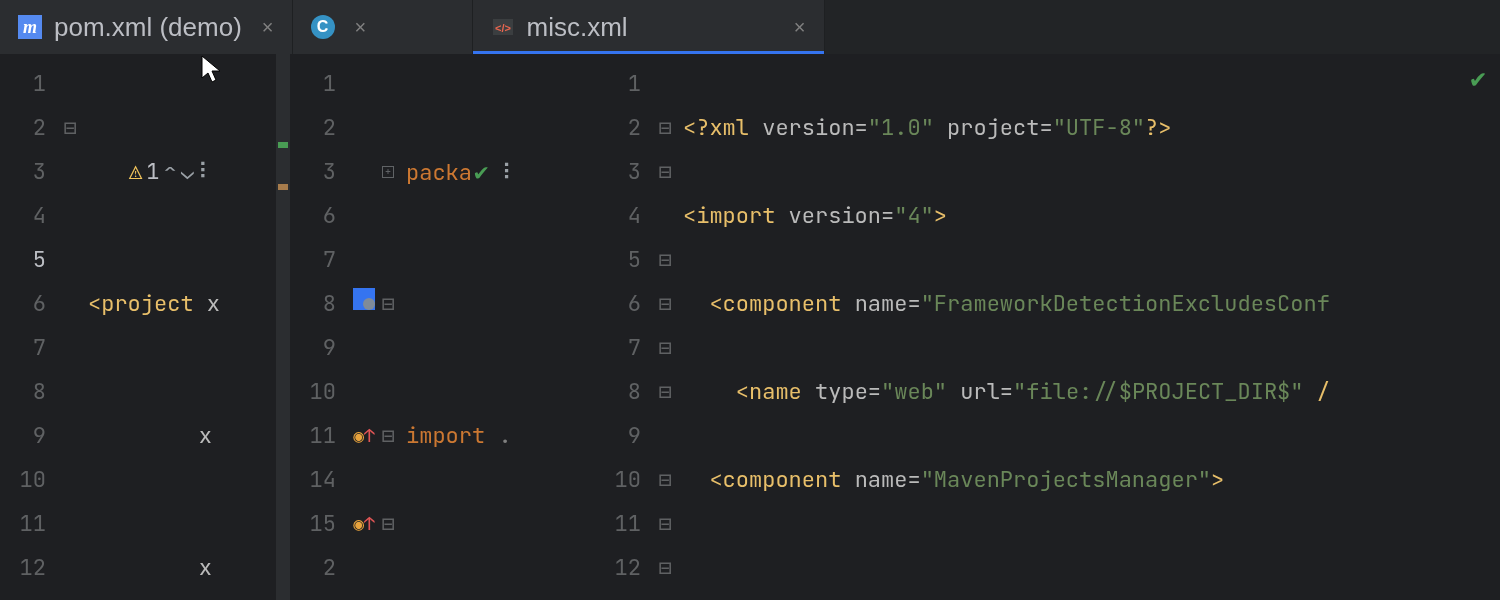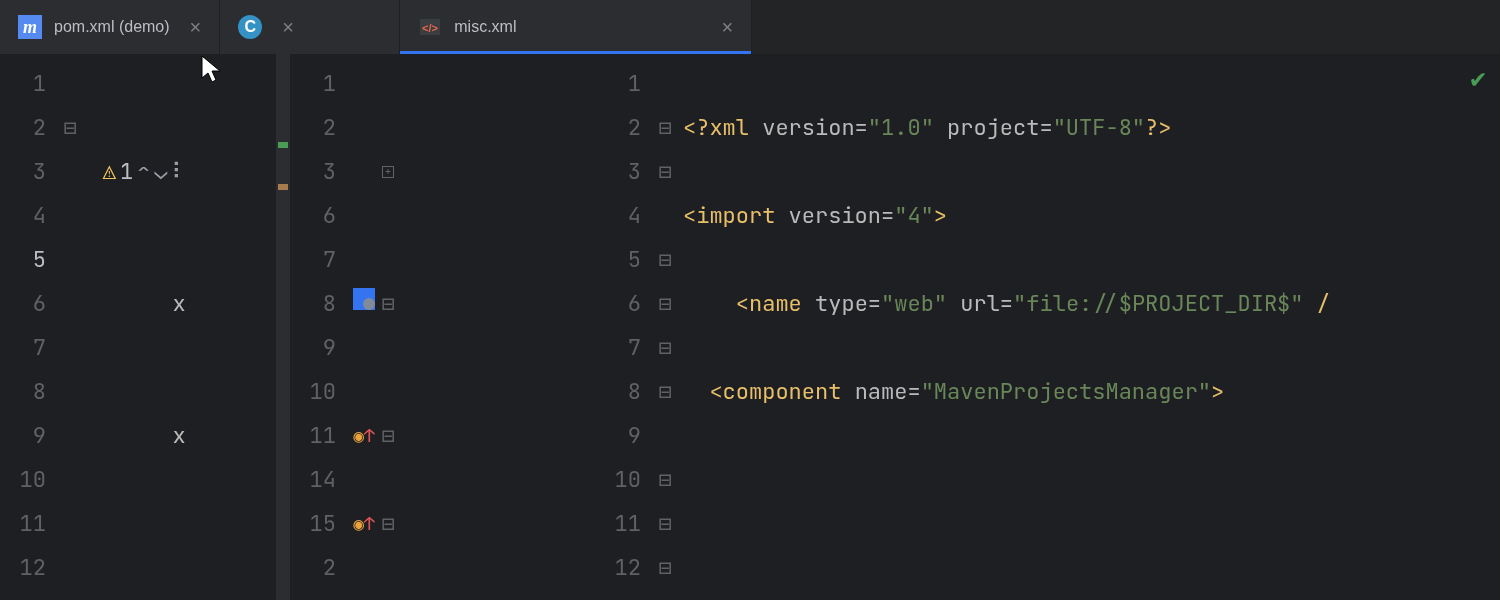--- a/index.html
+++ b/index.html
@@ -55,21 +55,21 @@
   .tab.active {
     background: #2b2d30;
   }
   .tab.active::after {
     content:"";
     position:absolute;
     bottom:0; left:0; right:0; height:3px;
     background:#3574f0;
   }
   .tab-icon { width: 24px; height: 24px; display:flex; align-items:center; justify-content:center; }
-  .tab-label { color: var(--text); font-family: "Segoe UI", sans-serif; font-size: 16px; white-space:nowrap; }
+  .tab-label { color: var(--text); font-family: "Segoe UI", sans-serif; font-size: 26px; white-space:nowrap; }
   .tab-close { color: #808080; font-size: 20px; margin-left: 8px; font-family: sans-serif; }
   
   .panes {
     display: flex;
     height: calc(600px - 54px);
     position: relative;
   }
   .pane {
     position: relative;
     overflow: hidden;
@@ -227,20 +227,21 @@
           <div></div>
           <div></div>
       </div>
       <div class="code">
         <div style="display:flex; gap:4px; justify-content:flex-end; padding-right:6px;">
           <span class="warning-tri">⚠</span><span>1</span>
           <span style="color:#9aa0a6">⌃</span>
           <span style="color:#9aa0a6">⌄</span>
           <span style="color:#9aa0a6">⠇</span>
         </div>
+        <div><span class="tag-c">&lt;project </span><span class="attr-n">x</span></div>
         <div style="text-align:right;padding-right:8px"><span class="attr-n">x</span></div>
         <div style="text-align:right;padding-right:8px"><span class="attr-n">x</span></div>
         
         
         
         
         
         
         
         
@@ -307,21 +308,23 @@
         <div>
             <span style="color:#5f6163">⊟</span>
           </div>
         <div></div>
         <div>
             <span style="color:#5f6163">⊟</span>
           </div>
         <div></div>
       </div>
       <div class="code">
-        <div></div>
+        <div><span class="kw">packa</span><span class="check-green" style="margin-left:2px">✔</span> <span style="color:#9aa0a6">⠇</span></div>
+        <div></div>
+        <div><span class="kw">import </span><span class="gray">.</span></div>
         <div></div>
         
         
         
         
         
         
         
         
       </div>
@@ -372,20 +375,21 @@
         <div>
             <span style="color:#5f6163">⊟</span>
           </div>
         <div>
             <span style="color:#5f6163">⊟</span>
           </div>
       </div>
       <div class="code">
 <div><span class="tag-c">&lt;?</span><span class="tag-c">xml </span><span class="attr-n">version=</span><span class="str">"1.0"</span><span> </span><span class="attr-n">project=</span><span class="str">"UTF-8"</span><span class="tag-c">?&gt;</span></div>
 <div><span class="tag-c">&lt;</span><span class="tag-c">import </span><span class="attr-n">version=</span><span class="str">"4"</span><span class="tag-c">&gt;</span></div>
+<div>  <span class="tag-c">&lt;</span><span class="tag-c">component </span><span class="attr-n">name=</span><span class="str">"FrameworkDetectionExcludesConf</span></div>
 <div>    <span class="tag-c">&lt;</span><span class="tag-c">name </span><span class="attr-n">type=</span><span class="str">"web"</span><span> </span><span class="attr-n">url=</span><span class="str">"file://$PROJECT_DIR$"</span><span class="tag-c"> /</span></div>
 <div>  <span class="tag-c">&lt;</span><span class="tag-c">component </span><span class="attr-n">name=</span><span class="str">"MavenProjectsManager"</span><span class="tag-c">&gt;</span></div>
 
 
 
 
 
 
       </div>
     </div>

